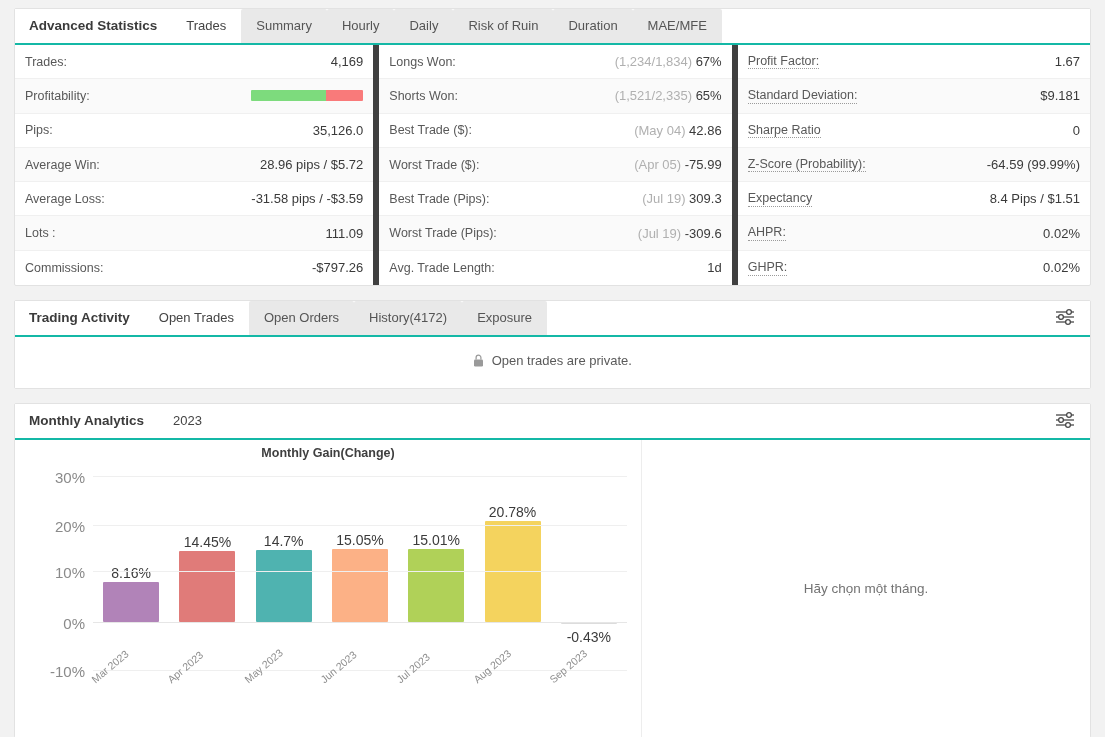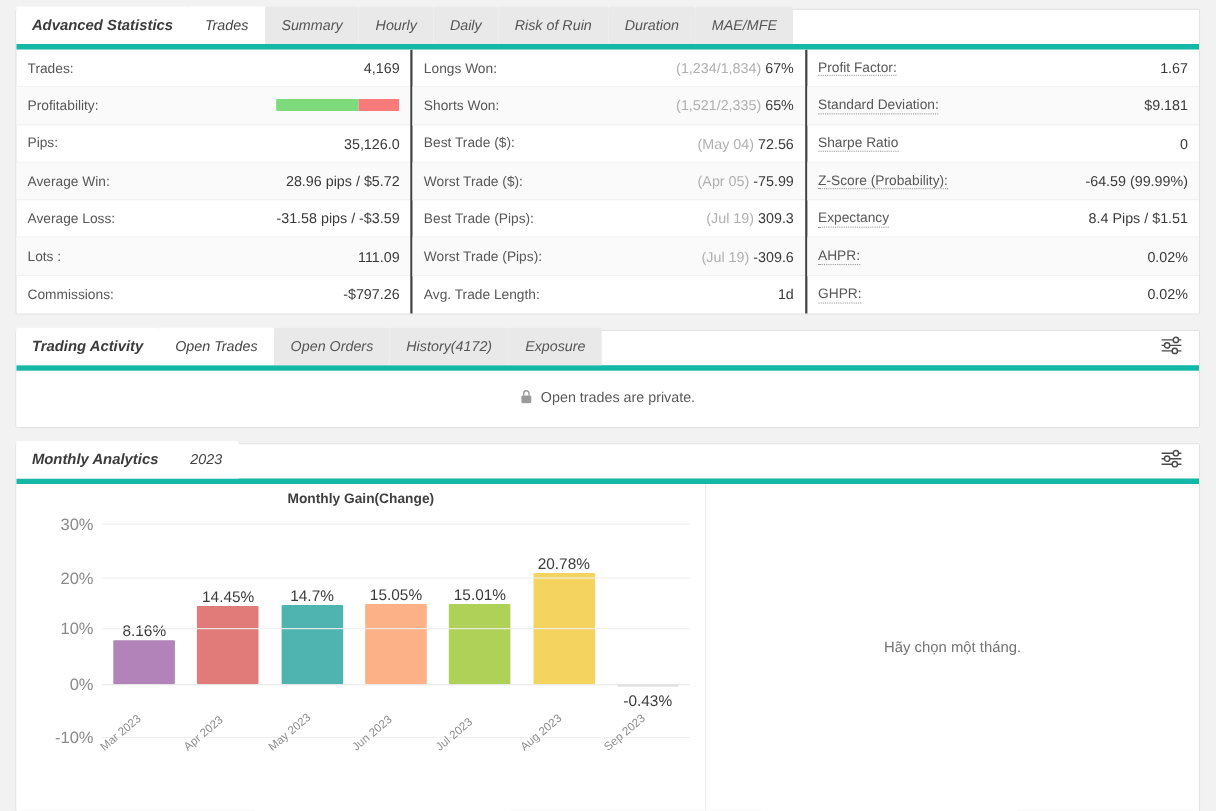--- a/index.html
+++ b/index.html
@@ -42,31 +42,30 @@
     font-size: 13px;
     color: #555;
     padding: 9px 15px 10px 15px;
     background: #e9e9e9;
     white-space: nowrap;
     cursor: pointer;
     border-radius: 2px 2px 0 0;
   }
   .tab.active { background: #fff; color: #444; }
   .tabstrip-border {
-    border-bottom: 5px solid #14b8a6;
-    font-style: italic;
+    border-bottom: 2px solid #14b8a6;
   }
 
   
   .stats {
     display: flex;
     width: 100%;
   }
   .stats-col { flex: 1 1 33.333%; }
-  .stats-col + .stats-col { border-left: 2px solid #404040; }
+  .stats-col + .stats-col { border-left: 6px solid #404040; }
   .srow {
     display: flex;
     align-items: center;
     justify-content: space-between;
     height: 34.3px;
     padding: 0 10px 0 10px;
     font-size: 12.5px;
     border-bottom: 1px solid #f0f0f0;
   }
   .srow.alt { background: #fafafa; }
@@ -238,21 +237,21 @@
         <div class="srow">
           <span class="slabel">Longs Won:</span>
           <span class="sval"><span class="muted">(1,234/1,834)</span> <span>67%</span></span>
         </div>
         <div class="srow alt">
           <span class="slabel">Shorts Won:</span>
           <span class="sval"><span class="muted">(1,521/2,335)</span> <span>65%</span></span>
         </div>
         <div class="srow">
           <span class="slabel">Best Trade ($):</span>
-          <span class="sval"><span class="muted">(May 04)</span> <span>72.56</span></span>
+          <span class="sval"><span class="muted">(May 04)</span> <span>42.86</span></span>
         </div>
         <div class="srow alt">
           <span class="slabel">Worst Trade ($):</span>
           <span class="sval"><span class="muted">(Apr 05)</span> <span>-75.99</span></span>
         </div>
         <div class="srow">
           <span class="slabel">Best Trade (Pips):</span>
           <span class="sval"><span class="muted">(Jul 19)</span> <span>309.3</span></span>
         </div>
         <div class="srow alt">

